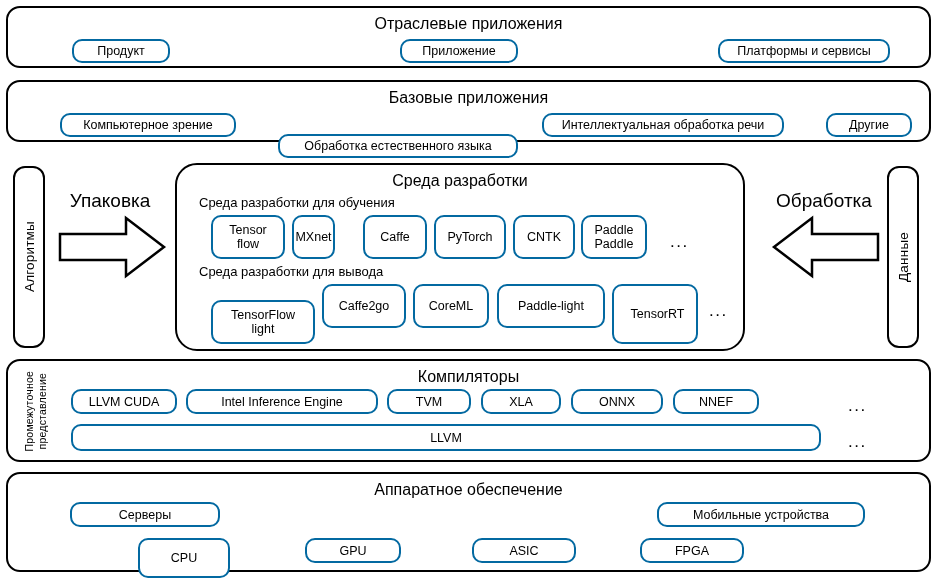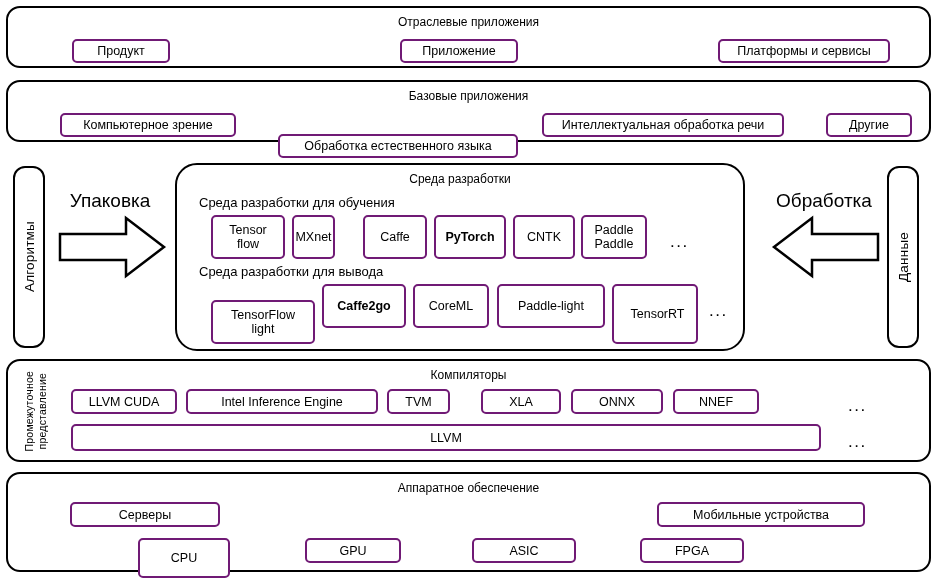--- a/index.html
+++ b/index.html
@@ -18,39 +18,39 @@
 
   
   .panel {
     position: absolute;
     border: 2.5px solid #000;
     border-radius: 14px;
     background: #fff;
   }
   .pill {
     position: absolute;
-    border: 2px solid #701a75;
-    border-radius: 5px;
+    border: 2px solid #0369a1;
+    border-radius: 10px;
     background: #fff;
     display: flex;
     align-items: center;
     justify-content: center;
     text-align: center;
     font-size: 12.5px;
     color: #000;
     line-height: 1.12;
     padding: 0 4px;
     white-space: pre-line;
   }
   .section-title {
     position: absolute;
     width: 100%;
     left: 0;
     text-align: center;
-    font-size: 12px;
+    font-size: 16px;
     color: #000;
   }
   .sub-title {
     position: absolute;
     font-size: 13px;
     color: #000;
   }
   .vlabel {
     position: absolute;
     border: 2.5px solid #000;
@@ -121,30 +121,30 @@
   </svg>
 
   <div class="panel" style="left:175px; top:163px; width:570px; height:188px; border-radius:22px;">
     <div class="section-title" style="top:7px;">Среда разработки</div>
 
     <div class="sub-title" style="left:22px; top:30px;">Среда разработки для обучения</div>
     <div class="pill" style="left:34px; top:50px; width:74px; height:44px;">Tensor
 flow</div>
     <div class="pill" style="left:115px; top:50px; width:43px; height:44px;">MXnet</div>
     <div class="pill" style="left:186px; top:50px; width:64px; height:44px;">Caffe</div>
-    <div class="pill" style="left:257px; top:50px; width:72px; height:44px;font-weight:bold;">PyTorch</div>
+    <div class="pill" style="left:257px; top:50px; width:72px; height:44px;">PyTorch</div>
     <div class="pill" style="left:336px; top:50px; width:62px; height:44px;">CNTK</div>
     <div class="pill" style="left:404px; top:50px; width:66px; height:44px;">Paddle
 Paddle</div>
     <div class="ellipsis" style="left:493px; top:68px;">...</div>
 
     <div class="sub-title" style="left:22px; top:99px;">Среда разработки для вывода</div>
     <div class="pill" style="left:34px; top:135px; width:104px; height:44px;">TensorFlow
 light</div>
-    <div class="pill" style="left:145px; top:119px; width:84px; height:44px;font-weight:bold;">Caffe2go</div>
+    <div class="pill" style="left:145px; top:119px; width:84px; height:44px;">Caffe2go</div>
     <div class="pill" style="left:236px; top:119px; width:76px; height:44px;">CoreML</div>
     <div class="pill" style="left:320px; top:119px; width:108px; height:44px;">Paddle-light</div>
     <div class="pill" style="left:435px; top:119px; width:86px; height:60px;padding-left:9px;">TensorRT</div>
     <div class="ellipsis" style="left:532px; top:137px;">...</div>
   </div>
 
   <div class="arrow-label" style="left:770px; top:190px; width:108px;">Обработка</div>
 
   <svg class="arrow-svg" width="110" height="70" viewBox="0 0 110 70" style="left:770px; top:212px;">
     <polygon points="108,22 42,22 42,6 4,35 42,64 42,48 108,48" fill="#ffffff" stroke="#000000" stroke-width="2.5" stroke-linejoin="miter"></polygon>
@@ -157,21 +157,21 @@
   <div class="panel" style="left:6px; top:359px; width:925px; height:103px;">
     <div class="section-title" style="top:7px;">Компиляторы</div>
 
     <div class="vlabel two-line" style="left:8px; top:5px; width:40px; height:90px; border-width:2px; border-radius:10px; border-color:transparent;">
       <span>Промежуточное
 представление</span>
     </div>
 
     <div class="pill" style="left:63px; top:28px; width:106px; height:25px;">LLVM CUDA</div>
     <div class="pill" style="left:178px; top:28px; width:192px; height:25px;">Intel Inference Engine</div>
-    <div class="pill" style="left:379px; top:28px; width:63px; height:25px;">TVM</div>
+    <div class="pill" style="left:379px; top:28px; width:84px; height:25px;">TVM</div>
     <div class="pill" style="left:473px; top:28px; width:80px; height:25px;">XLA</div>
     <div class="pill" style="left:563px; top:28px; width:92px; height:25px;">ONNX</div>
     <div class="pill" style="left:665px; top:28px; width:86px; height:25px;">NNEF</div>
     <div class="ellipsis" style="left:840px; top:36px;">...</div>
 
     <div class="pill" style="left:63px; top:63px; width:750px; height:27px;">LLVM</div>
     <div class="ellipsis" style="left:840px; top:72px;">...</div>
   </div>
 
   <div class="panel" style="left:6px; top:472px; width:925px; height:100px;">

